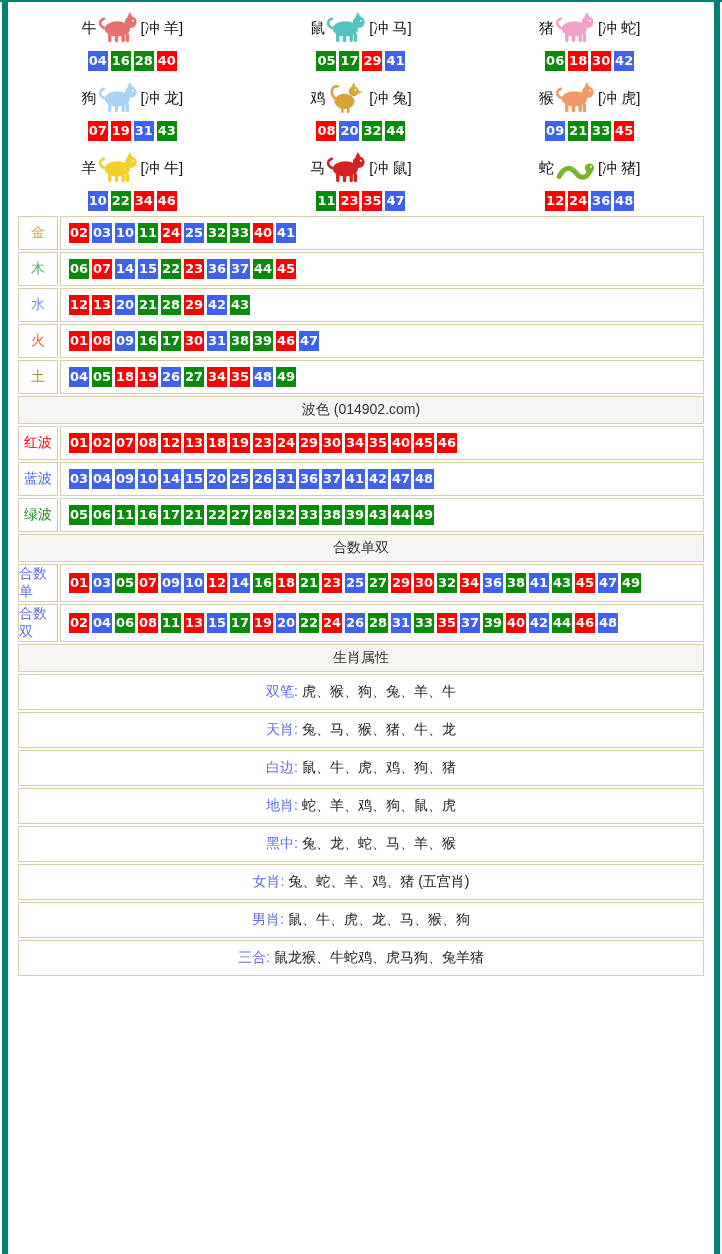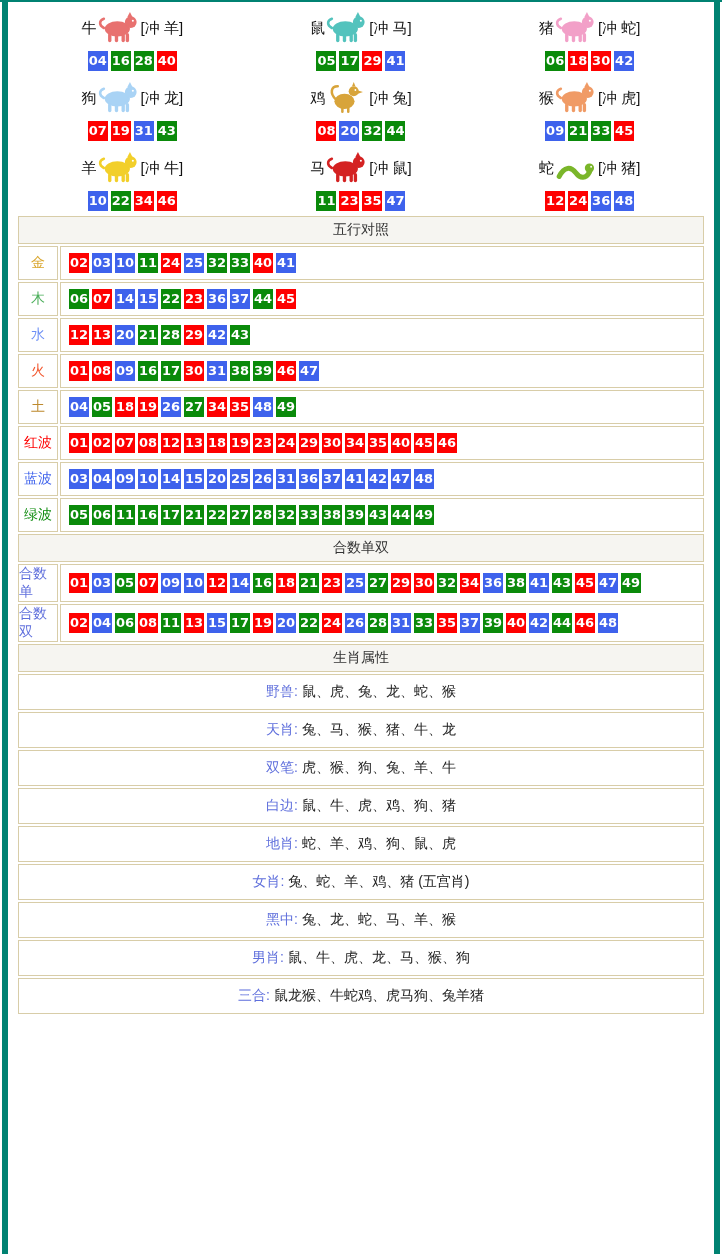--- a/index.html
+++ b/index.html
@@ -242,21 +242,20 @@
           <div class="z-nums">
             <span class="ball" style="background: rgb(254, 0, 0);">12</span>
             <span class="ball" style="background: rgb(254, 0, 0);">24</span>
             <span class="ball" style="background: rgb(62, 98, 236);">36</span>
             <span class="ball" style="background: rgb(62, 98, 236);">48</span>
           </div>
         </div>
       </div>
 
     <div class="sec">
-      <div class="sec-header">五行对照</div>
       <div id="wuxing-rows">
           <div class="num-row">
             <div class="lbl" style="color: rgb(217, 166, 46);">金</div>
             <div class="balls">
               <span class="ball" style="background: rgb(254, 0, 0);">02</span>
               <span class="ball" style="background: rgb(62, 98, 236);">03</span>
               <span class="ball" style="background: rgb(62, 98, 236);">10</span>
               <span class="ball" style="background: rgb(10, 138, 10);">11</span>
               <span class="ball" style="background: rgb(254, 0, 0);">24</span>
               <span class="ball" style="background: rgb(62, 98, 236);">25</span>
@@ -322,20 +321,21 @@
               <span class="ball" style="background: rgb(254, 0, 0);">34</span>
               <span class="ball" style="background: rgb(254, 0, 0);">35</span>
               <span class="ball" style="background: rgb(62, 98, 236);">48</span>
               <span class="ball" style="background: rgb(10, 138, 10);">49</span>
             </div>
           </div>
         </div>
     </div>
 
     <div class="sec">
+      <div class="sec-header">波色 (014902.com)</div>
       <div id="bose-rows">
           <div class="num-row">
             <div class="lbl" style="color: rgb(254, 0, 0);">红波</div>
             <div class="balls">
               <span class="ball" style="background: rgb(254, 0, 0);">01</span>
               <span class="ball" style="background: rgb(254, 0, 0);">02</span>
               <span class="ball" style="background: rgb(254, 0, 0);">07</span>
               <span class="ball" style="background: rgb(254, 0, 0);">08</span>
               <span class="ball" style="background: rgb(254, 0, 0);">12</span>
               <span class="ball" style="background: rgb(254, 0, 0);">13</span>
@@ -458,26 +458,25 @@
               <span class="ball" style="background: rgb(254, 0, 0);">46</span>
               <span class="ball" style="background: rgb(62, 98, 236);">48</span>
             </div>
           </div>
         </div>
     </div>
 
     <div class="sec">
       <div class="sec-header">生肖属性</div>
       <div id="attr-rows">
-          <div class="attr-row"><span class="attr-label">野兽:</span><span class="attr-value"> 鼠、虎、兔、龙、蛇、猴</span></div>
+          <div class="attr-row"><span class="attr-label">双笔:</span><span class="attr-value"> 虎、猴、狗、兔、羊、牛</span></div>
           <div class="attr-row"><span class="attr-label">天肖:</span><span class="attr-value"> 兔、马、猴、猪、牛、龙</span></div>
-          <div class="attr-row"><span class="attr-label">双笔:</span><span class="attr-value"> 虎、猴、狗、兔、羊、牛</span></div>
           <div class="attr-row"><span class="attr-label">白边:</span><span class="attr-value"> 鼠、牛、虎、鸡、狗、猪</span></div>
           <div class="attr-row"><span class="attr-label">地肖:</span><span class="attr-value"> 蛇、羊、鸡、狗、鼠、虎</span></div>
+          <div class="attr-row"><span class="attr-label">黑中:</span><span class="attr-value"> 兔、龙、蛇、马、羊、猴</span></div>
           <div class="attr-row"><span class="attr-label">女肖:</span><span class="attr-value"> 兔、蛇、羊、鸡、猪 (五宫肖)</span></div>
-          <div class="attr-row"><span class="attr-label">黑中:</span><span class="attr-value"> 兔、龙、蛇、马、羊、猴</span></div>
           <div class="attr-row"><span class="attr-label">男肖:</span><span class="attr-value"> 鼠、牛、虎、龙、马、猴、狗</span></div>
           <div class="attr-row"><span class="attr-label">三合:</span><span class="attr-value"> 鼠龙猴、牛蛇鸡、虎马狗、兔羊猪</span></div>
         </div>
     </div>
 
   </div>
 </div>
 
 </body></html>

